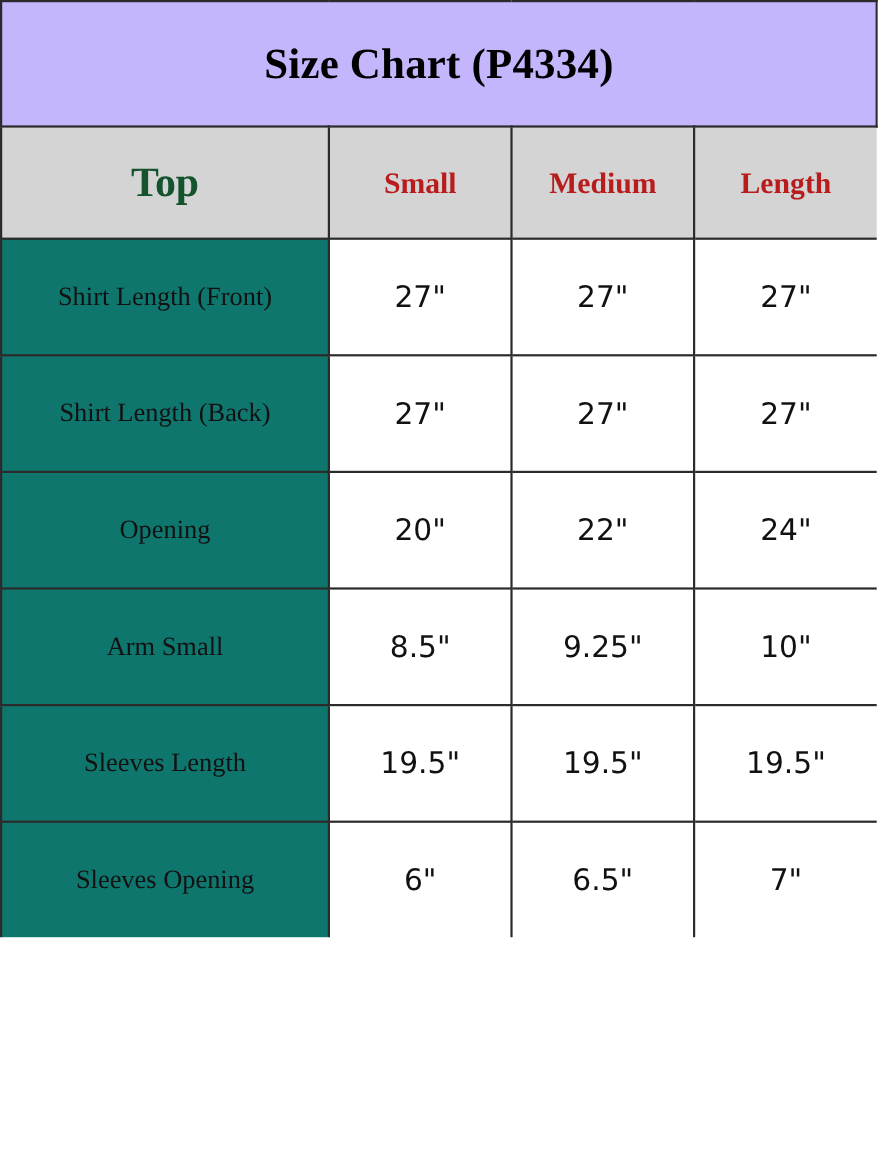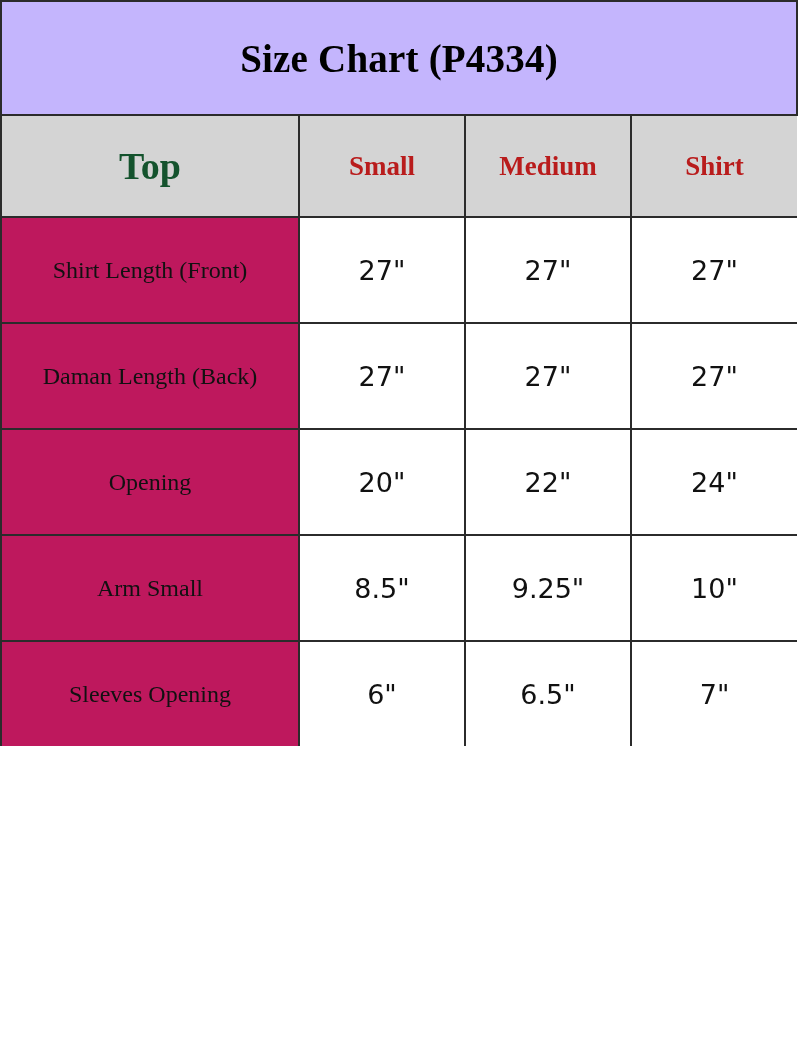--- a/index.html
+++ b/index.html
@@ -62,21 +62,21 @@
     font-weight: bold;
     font-size: 27px;
     color: #b91c1c;
     margin-left: 12px;
   }
   .head-size-cell.last {
     border-right: none;
   }
   
   .row-label-cell {
-    background: #be185d;
+    background: #0f766e;
     height: 104px;
     font-size: 24px;
     text-align: left;
     padding-left: 10px;
     color: #111111;
     border-left: none;
     font-family: "Liberation Serif", serif;
     margin-left: 48px;
   }
   .value-cell {
@@ -108,47 +108,53 @@
       <col class="c-size">
     </colgroup>
     <tbody>
       <tr>
         <td class="title-cell" colspan="4">Size Chart (P4334)</td>
       </tr>
       <tr>
         <td class="head-label-cell">Top</td>
         <td class="head-size-cell">Small</td>
         <td class="head-size-cell">Medium</td>
-        <td class="head-size-cell last">Shirt</td>
+        <td class="head-size-cell last">Length</td>
       </tr>
 
       <tr>
         <td class="row-label-cell">Shirt Length (Front)</td>
         <td class="value-cell">27"</td>
         <td class="value-cell">27"</td>
         <td class="value-cell last">27"</td>
       </tr>
       <tr>
-        <td class="row-label-cell">Daman Length (Back)</td>
+        <td class="row-label-cell">Shirt Length (Back)</td>
         <td class="value-cell">27"</td>
         <td class="value-cell">27"</td>
         <td class="value-cell last">27"</td>
       </tr>
       <tr>
         <td class="row-label-cell">Opening</td>
         <td class="value-cell">20"</td>
         <td class="value-cell">22"</td>
         <td class="value-cell last">24"</td>
       </tr>
       <tr>
         <td class="row-label-cell">Arm Small</td>
         <td class="value-cell">8.5"</td>
         <td class="value-cell">9.25"</td>
         <td class="value-cell last">10"</td>
       </tr>
+      <tr>
+        <td class="row-label-cell">Sleeves Length</td>
+        <td class="value-cell">19.5"</td>
+        <td class="value-cell">19.5"</td>
+        <td class="value-cell last">19.5"</td>
+      </tr>
       <tr class="last-row">
         <td class="row-label-cell">Sleeves Opening</td>
         <td class="value-cell">6"</td>
         <td class="value-cell">6.5"</td>
         <td class="value-cell last">7"</td>
       </tr>
     </tbody>
   </table>
 </div>
 

